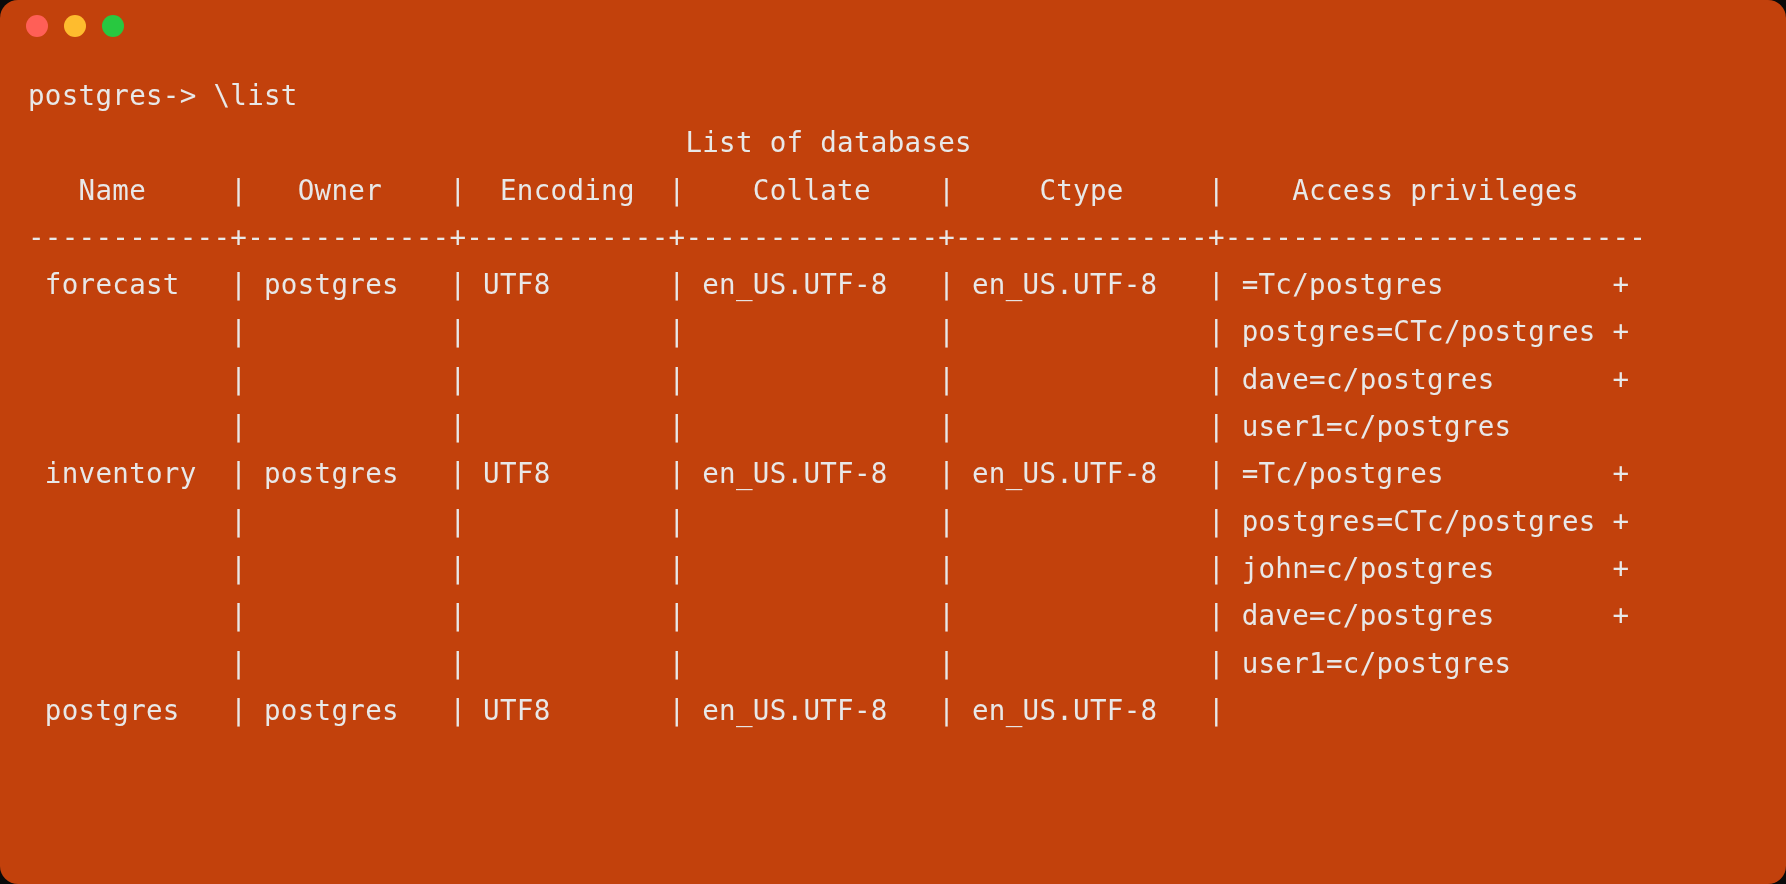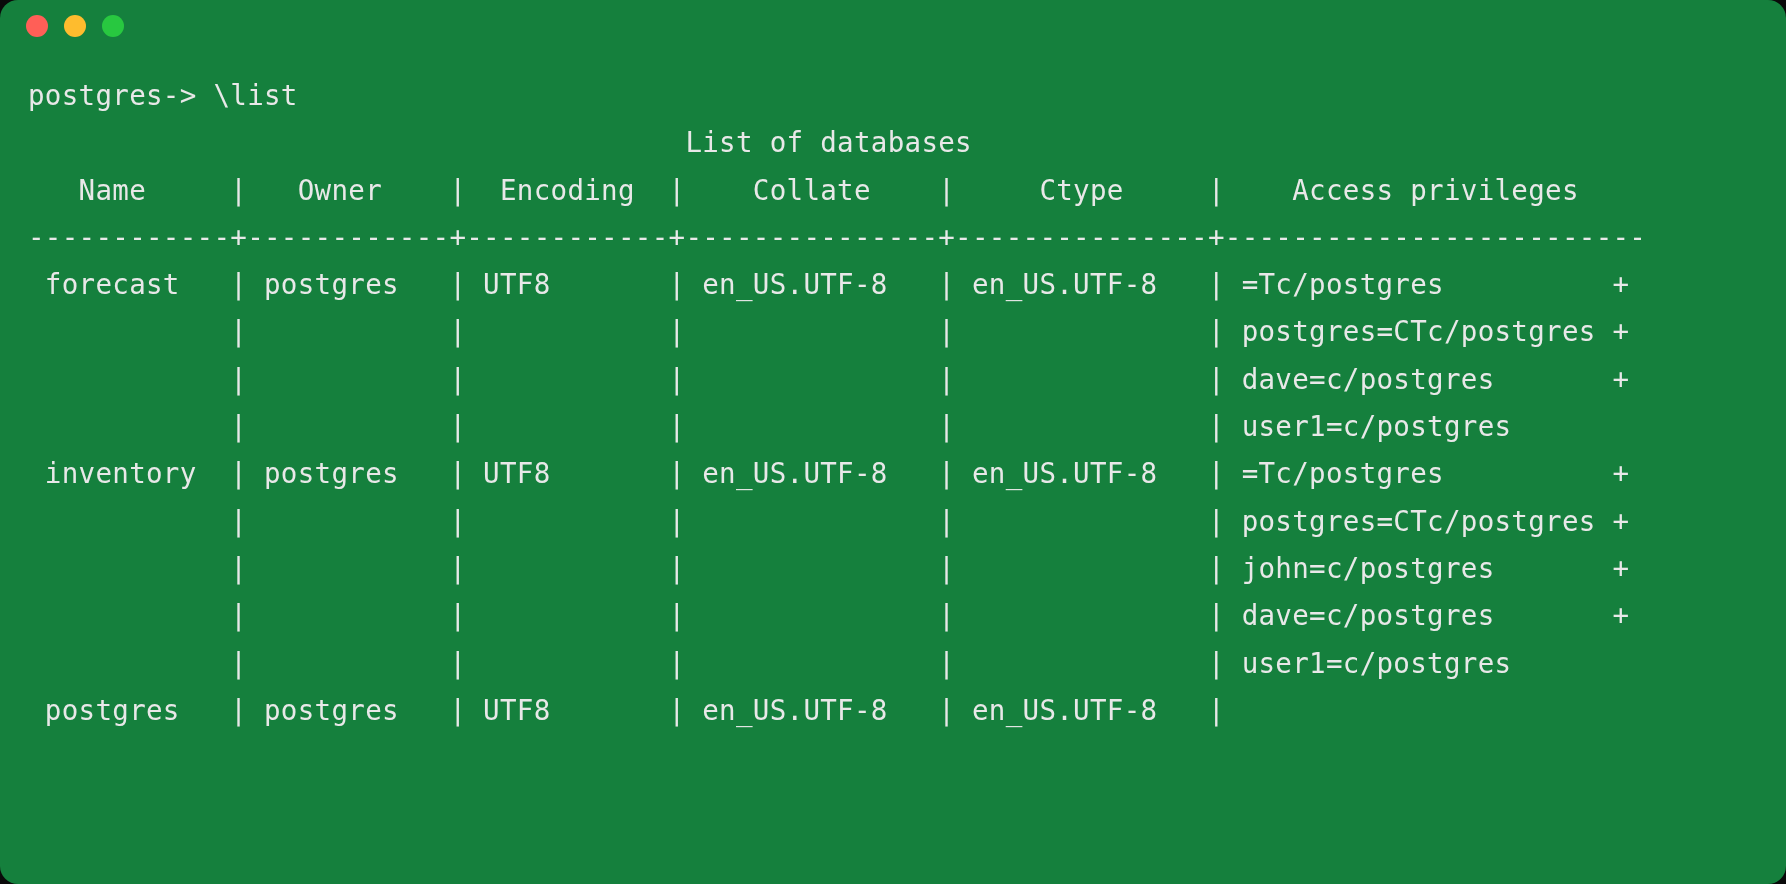--- a/index.html
+++ b/index.html
@@ -11,21 +11,21 @@
       background: #0a0a0a;
       display: flex;
       justify-content: center;
       align-items: flex-start;
       min-height: 100vh;
       padding: 0;
     }
     .terminal-window {
       width: 1786px;
       height: 884px;
-      background: #15803d;
+      background: #c2410c;
       border-radius: 18px;
       overflow: hidden;
       position: relative;
     }
     .title-bar {
       height: 52px;
       display: flex;
       align-items: center;
       padding-left: 26px;
       gap: 16px;

